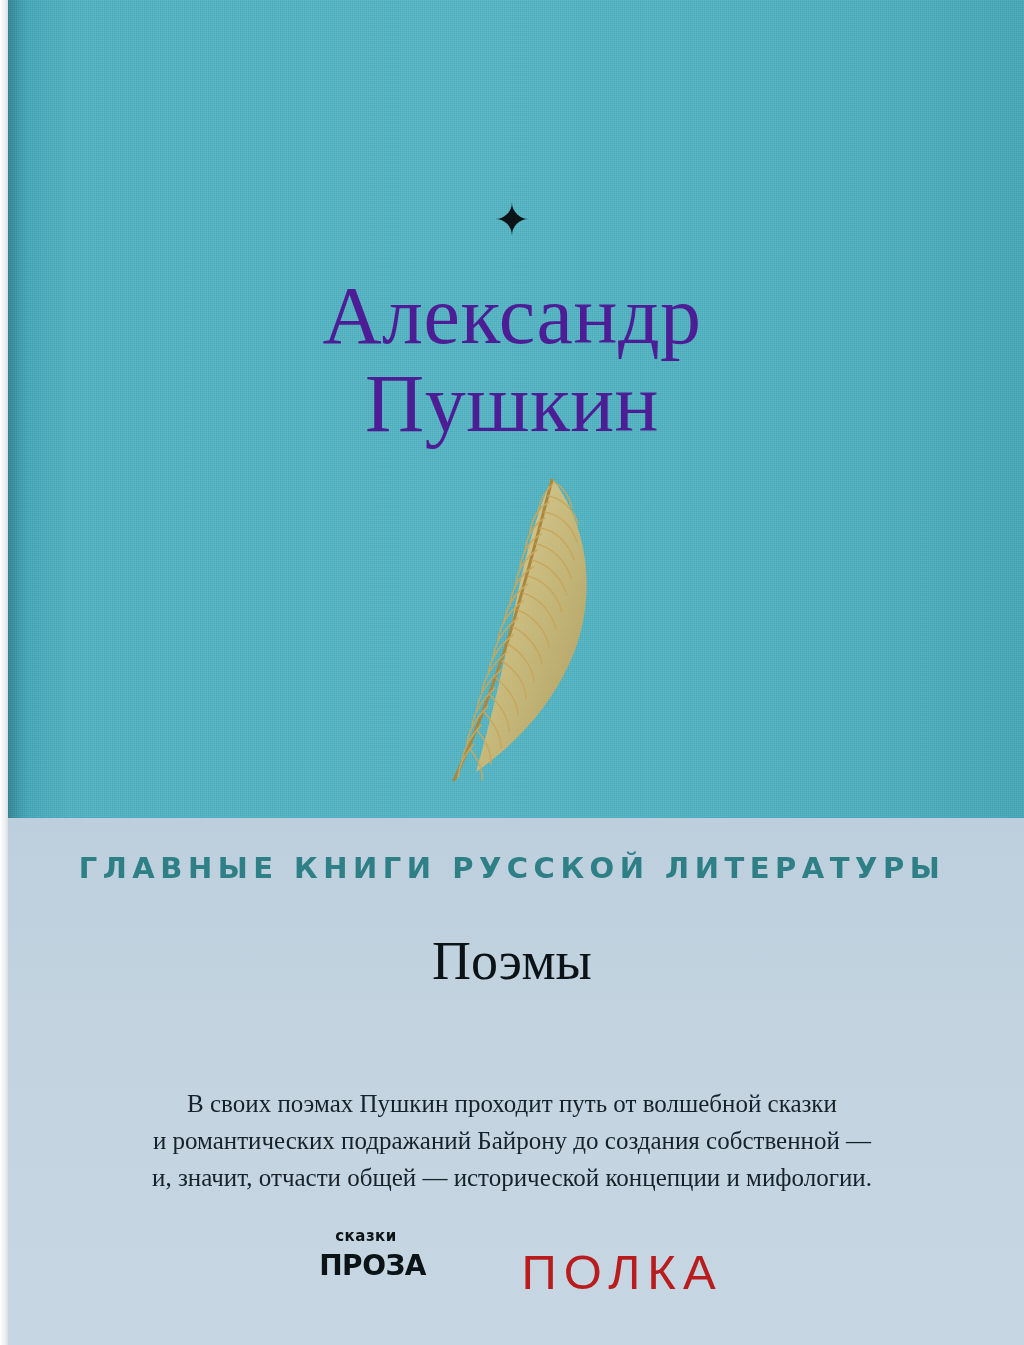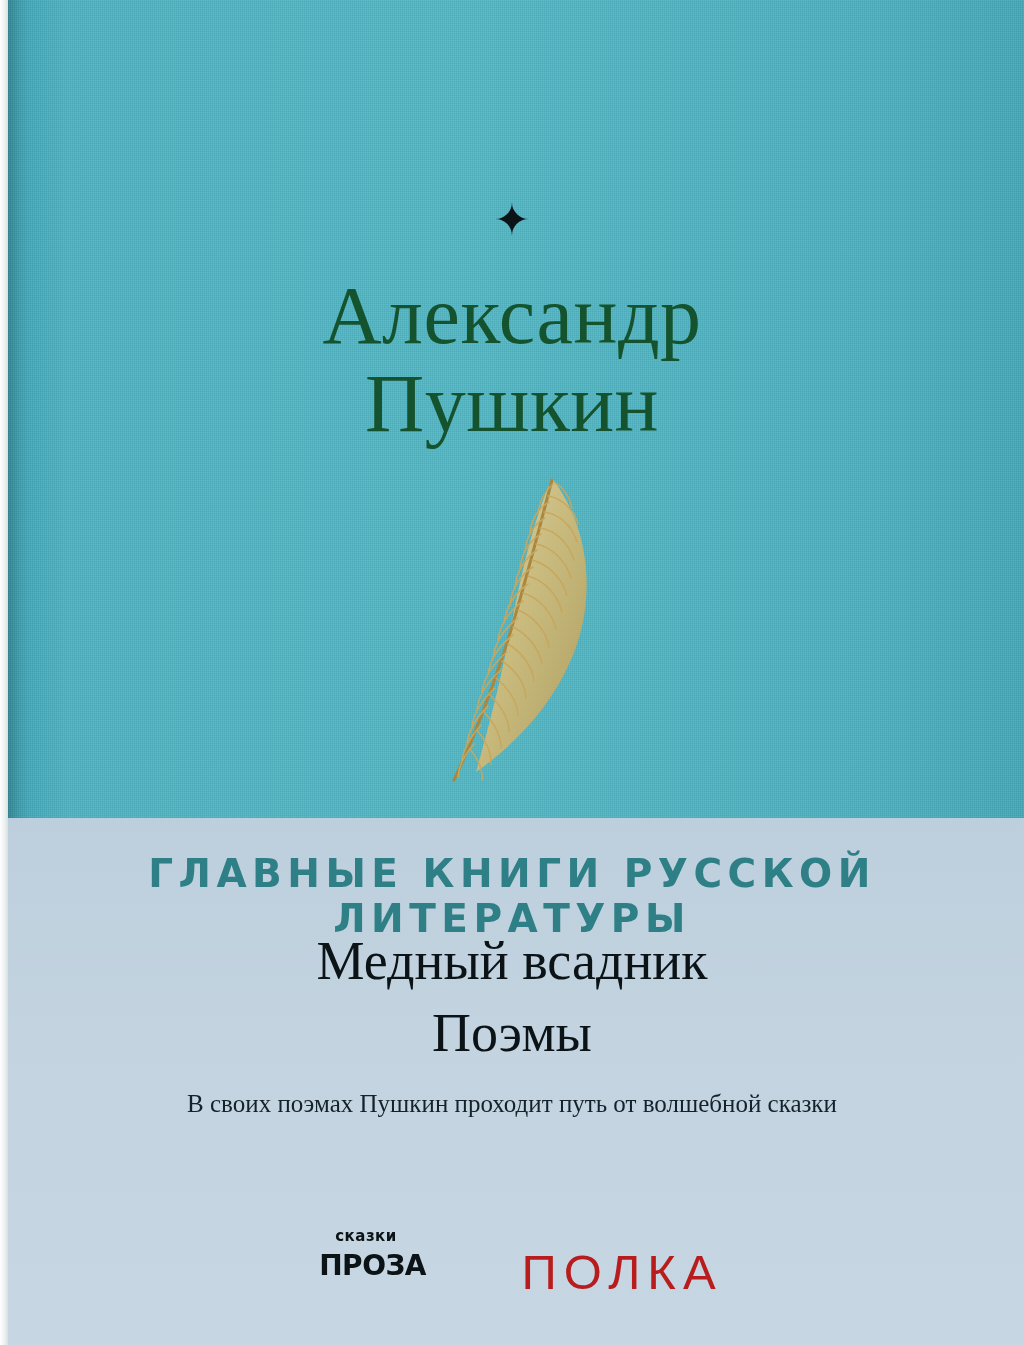--- a/index.html
+++ b/index.html
@@ -76,21 +76,21 @@
     user-select: none;
   }
 
   
   .author {
     position: absolute;
     left: 0;
     right: 0;
     top: 272px;
     text-align: center;
-    color: #14532d;
+    color: #4c1d95;
     font-family: "Liberation Serif", serif;
     font-weight: 400;
     font-size: 82px;
     line-height: 88px;
     letter-spacing: 0.5px;
   }
   .author .line2 { display: block; }
 
   
   .feather-wrap {
@@ -104,21 +104,21 @@
   
   .series {
     position: absolute;
     left: 0;
     right: 0;
     top: 851px;
     text-align: center;
     color: #2e7f86;
     font-family: "DejaVu Sans", sans-serif;
     font-weight: 700;
-    font-size: 39px;
+    font-size: 29px;
     letter-spacing: 5.5px;
   }
 
   
   .title {
     position: absolute;
     left: 0;
     right: 0;
     top: 925px;
     text-align: center;
@@ -262,26 +262,27 @@
       <g stroke="#c8a75e" stroke-width="1.5" fill="none" stroke-linecap="round" opacity="0.9">
         <path d="M152 20 C162 26 168 36 170 46"></path>
         <path d="M151 22 C142 30 137 40 136 52"></path>
       </g>
     </svg>
   </div>
 
   <div class="series">ГЛАВНЫЕ КНИГИ РУССКОЙ ЛИТЕРАТУРЫ</div>
 
   <div class="title">
-    <span>Медный всадник</span>
     <span class="t2">Поэмы</span>
   </div>
 
   <div class="blurb">
     <span>В своих поэмах Пушкин проходит путь от волшебной сказки</span>
+    <span>и романтических подражаний Байрону до создания собственной —</span>
+    <span>и, значит, отчасти общей — исторической концепции и мифологии.</span>
   </div>
 
   <div class="logos">
     <div class="logo-alpina">
       <span class="small">сказки</span>
       <span class="big">ПРОЗА</span>
     </div>
     <div class="logo-polka">ПОЛКА</div>
   </div>
 

